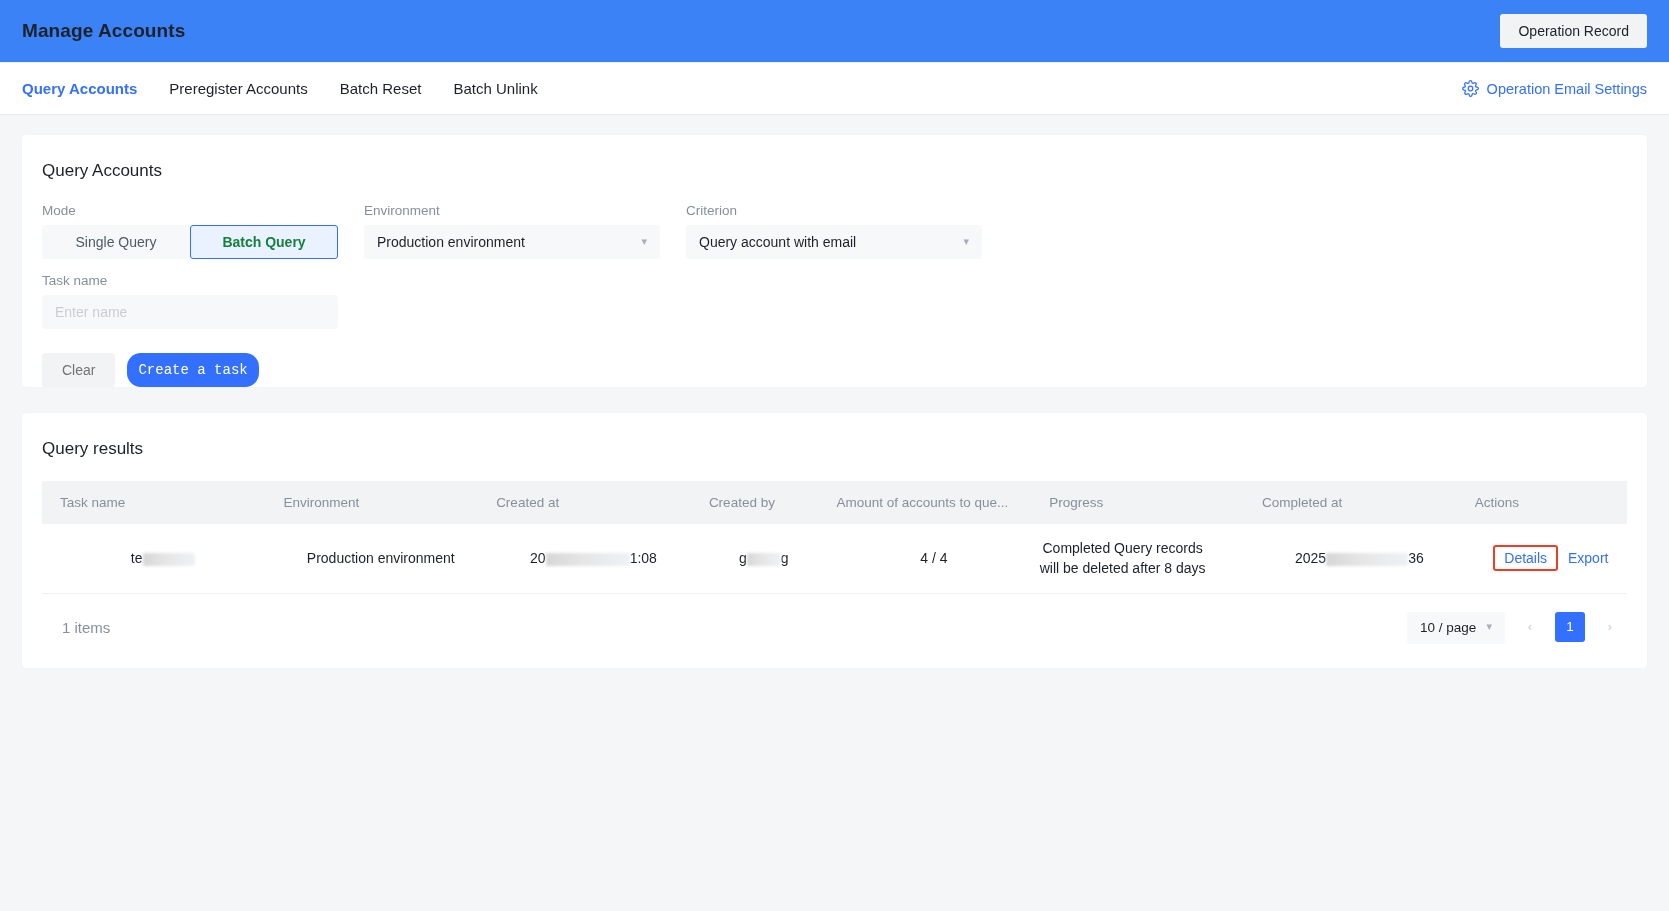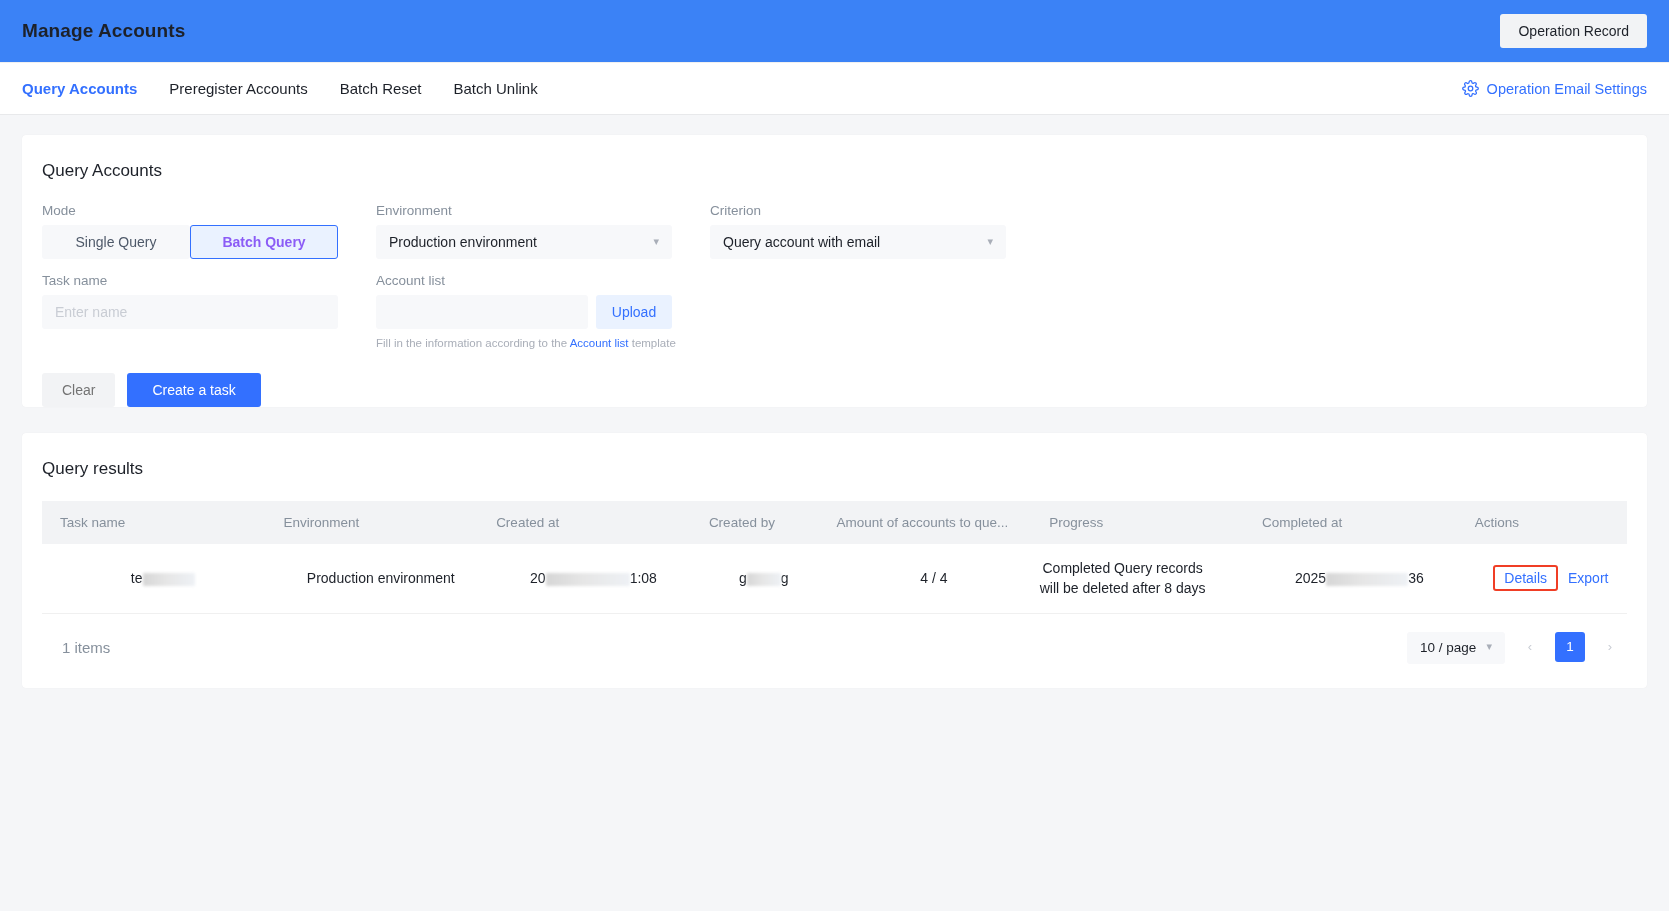--- a/index.html
+++ b/index.html
@@ -55,36 +55,36 @@
   .content { padding: 20px 22px 0 22px; }
   .card {
     background: #ffffff; border-radius: 4px;
     box-shadow: 0 0 1px rgba(0,0,0,.08);
     padding: 22px 20px 0 20px;
   }
   .card-title { font-size: 17px; color: #1d2129; margin: 4px 0 0 0; }
 
   
   .form { margin-top: 22px; }
-  .form-row { display: flex; gap: 38px; }
+  .form-row { display: flex; gap: 26px; }
   .form-row + .form-row { margin-top: 14px; }
   .field { display: flex; flex-direction: column; }
   .field-label { font-size: 13.5px; color: #86909c; margin-bottom: 7px; }
   .w-seg { width: 296px; }
   .w-sel { width: 296px; }
   .w-name { width: 296px; }
 
   .segmented { display: flex; height: 34px; width: 296px; }
   .seg {
     flex: 1; display: flex; align-items: center; justify-content: center;
     font-size: 14px; background: #f7f8fa; color: #4e5969; cursor: pointer;
     border: 1px solid transparent; border-radius: 3px;
   }
   .seg.active {
-    background: #eaf2ff; color: #8b5cf6; font-weight: bold;
+    background: #eaf2ff; color: #15803d; font-weight: bold;
     border: 1px solid #3370ff; border-radius: 3px;
   }
 
   .select {
     width: 296px; height: 34px; background: #f7f8fa; border-radius: 3px;
     display: flex; align-items: center; justify-content: space-between;
     padding: 0 12px; font-size: 14px; color: #1d2129; cursor: pointer;
     border: 1px solid transparent;
   }
   .chev { color: #a9aeb8; font-size: 11px; line-height: 1; transform: translateY(-1px); }
@@ -107,22 +107,22 @@
   }
   .hint { font-size: 11.5px; color: #a9aeb8; margin-top: 8px; width: 300px; }
   .hint a { color: #3370ff; text-decoration: none; cursor: pointer; }
 
   .actions-row { display: flex; gap: 12px; margin: 24px 0 26px 0; }
   .btn-clear {
     background: #f2f3f5; color: #737373; border: none; border-radius: 3px;
     font-size: 14px; height: 34px; padding: 0 20px; cursor: pointer; font-family: inherit;
   }
   .btn-primary {
-    background: #3370ff; color: #ffffff; border: none; border-radius: 3px;
-    font-size: 14px; height: 34px; padding: 0 25px; cursor: pointer; font-family: Liberation Sans, sans-serif;
+    background: #3370ff; color: #ffffff; border: none; border-radius: 14px;
+    font-size: 14px; height: 34px; padding: 0 11px; cursor: pointer; font-family: Liberation Mono, monospace;
   }
 
   
   .results-card { margin-top: 20px; padding-bottom: 24px; }
   table { width: 100%; border-collapse: collapse; margin-top: 22px; table-layout: fixed; }
   thead th {
     background: #f2f3f5; color: #86909c; font-size: 13.5px; font-weight: normal;
     text-align: left; padding: 14px 0 14px 18px; white-space: nowrap;
     overflow: hidden; text-overflow: ellipsis;
   }
@@ -226,28 +226,20 @@
 
         </div>
 
         <div class="form-row">
 
           <div class="field w-name">
             <div class="field-label">Task name</div>
             <div class="input" title="Enter name">Enter name</div>
           </div>
 
-          <div class="field">
-            <div class="field-label">Account list</div>
-            <div class="upload-group">
-              <div class="upload-input"></div>
-              <button class="upload-btn">Upload</button>
-            </div>
-            <div class="hint"><span>Fill in the information according to the </span><a>Account list</a><span> template</span></div>
-          </div>
 
         </div>
 
         <div class="actions-row">
           <button class="btn-clear">Clear</button>
           <button class="btn-primary">Create a task</button>
         </div>
       </div>
     </div>
 

